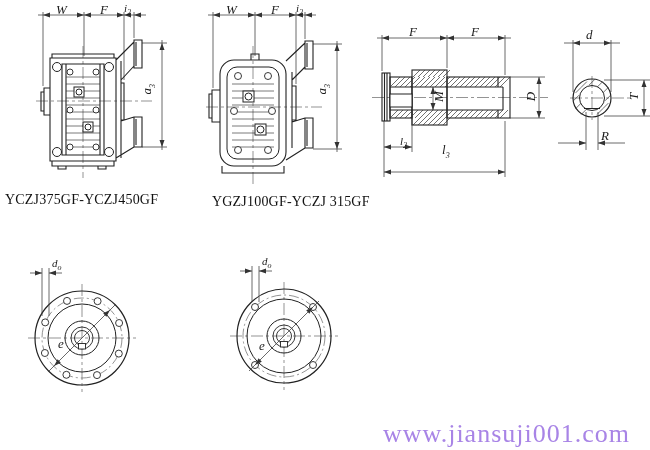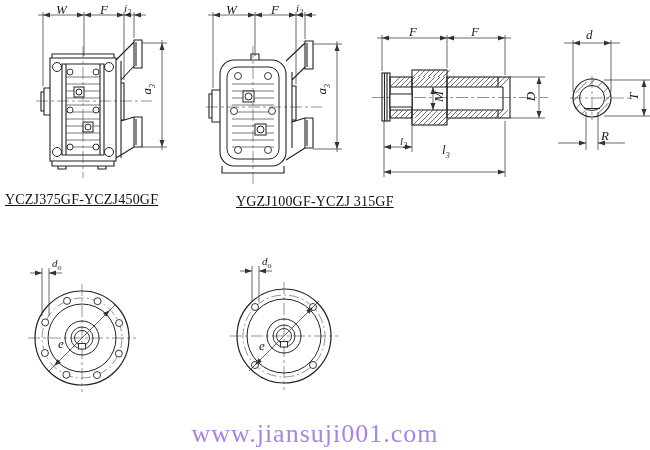--- a/index.html
+++ b/index.html
@@ -3,22 +3,22 @@
 <meta charset="utf-8">
 <style>
   html,body{margin:0;padding:0;background:#fff;}
   .stage{position:relative;width:650px;height:450px;background:#ffffff;overflow:hidden;
          font-family:"Liberation Serif",serif;}
   .stage svg{position:absolute;left:0;top:0;}
   .dim{position:absolute;font-style:italic;font-size:13px;color:#1a1a1a;line-height:1;white-space:nowrap;}
   .dim sub{font-size:8px;font-style:italic;}
   .sm{font-size:11px;}
   .rot{transform:rotate(-90deg);transform-origin:center center;display:inline-block;}
-  .cap{position:absolute;font-size:14px;color:#111;line-height:1.2;white-space:nowrap;letter-spacing:.2px;text-decoration:underline;}
-  .wm{position:absolute;left:0;top:419px;width:630px;text-align:center;
+  .cap{position:absolute;font-size:14px;color:#111;line-height:1.2;white-space:nowrap;letter-spacing:.2px;}
+  .wm{position:absolute;left:0;top:419px;width:630px;text-align:right;
       font-size:26px;color:#a884e6;letter-spacing:1px;}
 </style>
 </head>
 <body>
 
 <div class="stage">
 
 <svg width="650" height="450" viewBox="0 0 650 450">
 
   <g>
@@ -182,16 +182,16 @@
   <span class="dim rot" style="left:630px;top:90px">T</span>
   <span class="dim" style="left:601px;top:129px">R</span>
 
   <span class="dim sm" style="left:52px;top:258px"><span>d</span><sub>o</sub></span>
   <span class="dim" style="left:58px;top:337px">e</span>
 
   <span class="dim sm" style="left:262px;top:256px"><span>d</span><sub>o</sub></span>
   <span class="dim" style="left:259px;top:339px">e</span>
 
   <div class="cap" style="left:5px;top:192px">YCZJ375GF-YCZJ450GF</div>
-  <div class="cap" style="left:236px;top:194px">YGZJ100GF-YCZJ 315GF</div>
+  <div class="cap" style="left:212px;top:194px">YGZJ100GF-YCZJ 315GF</div>
 
   <div class="wm">www.jiansuji001.com</div>
 </div>
 
 </body></html>

